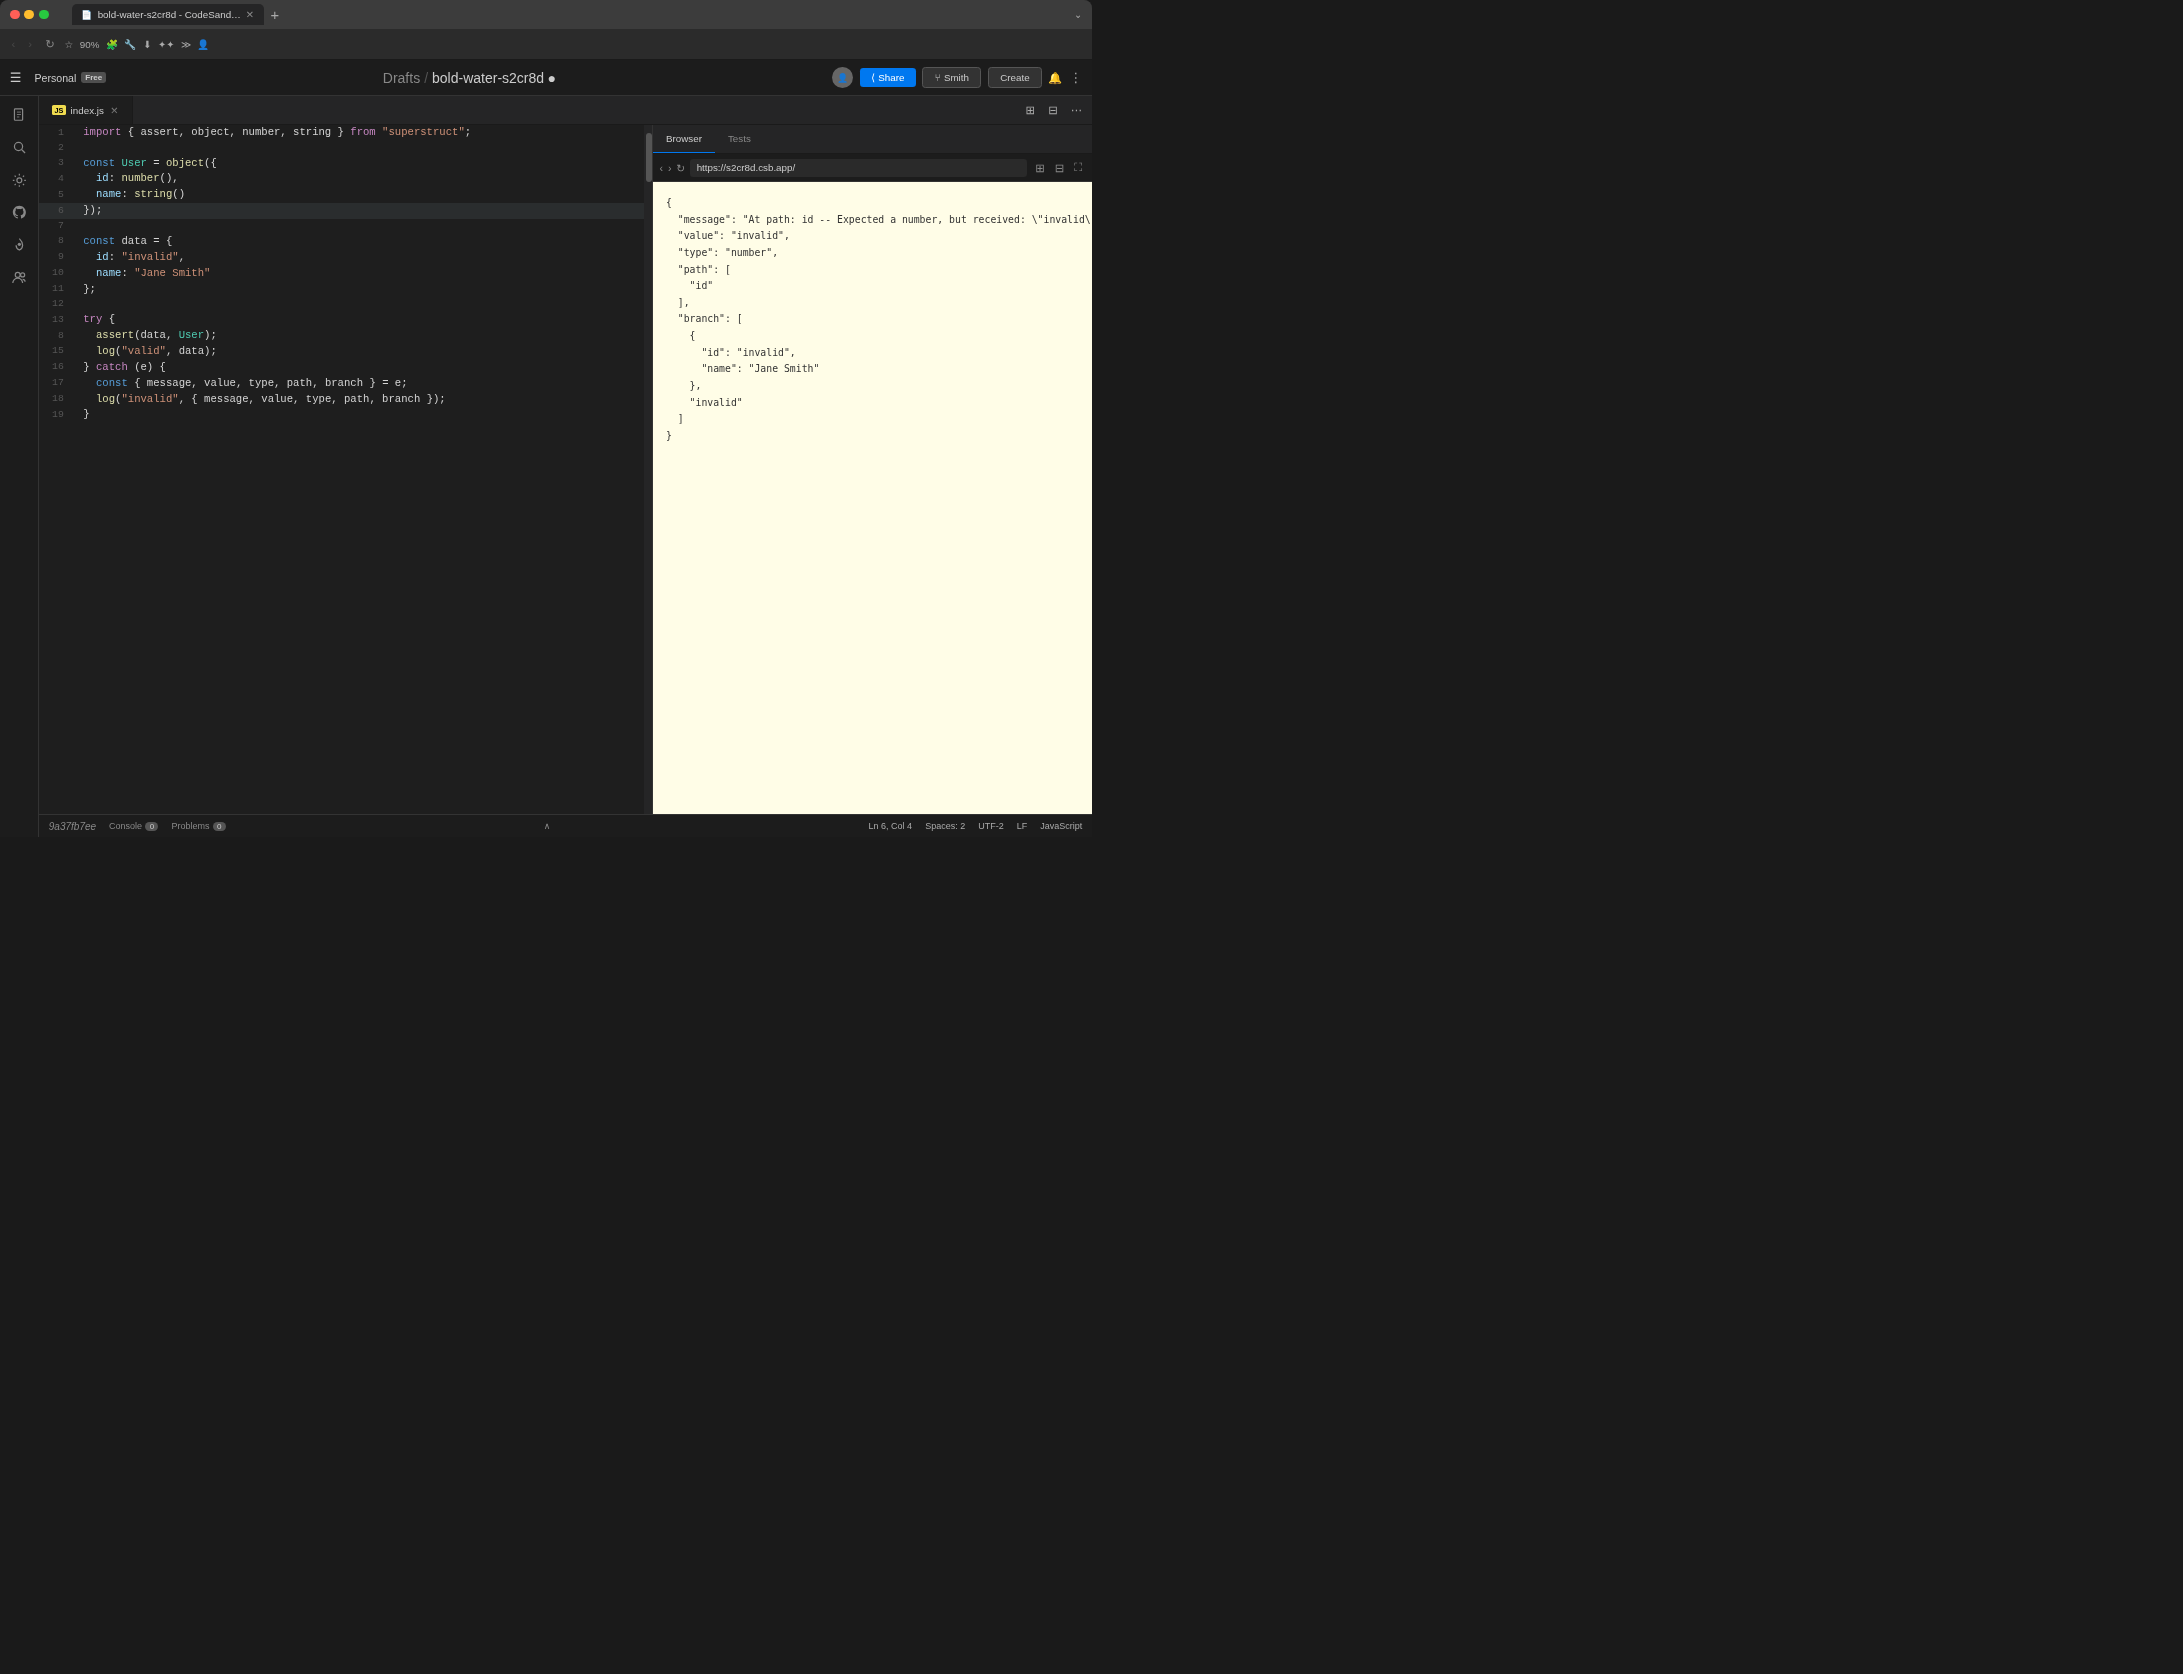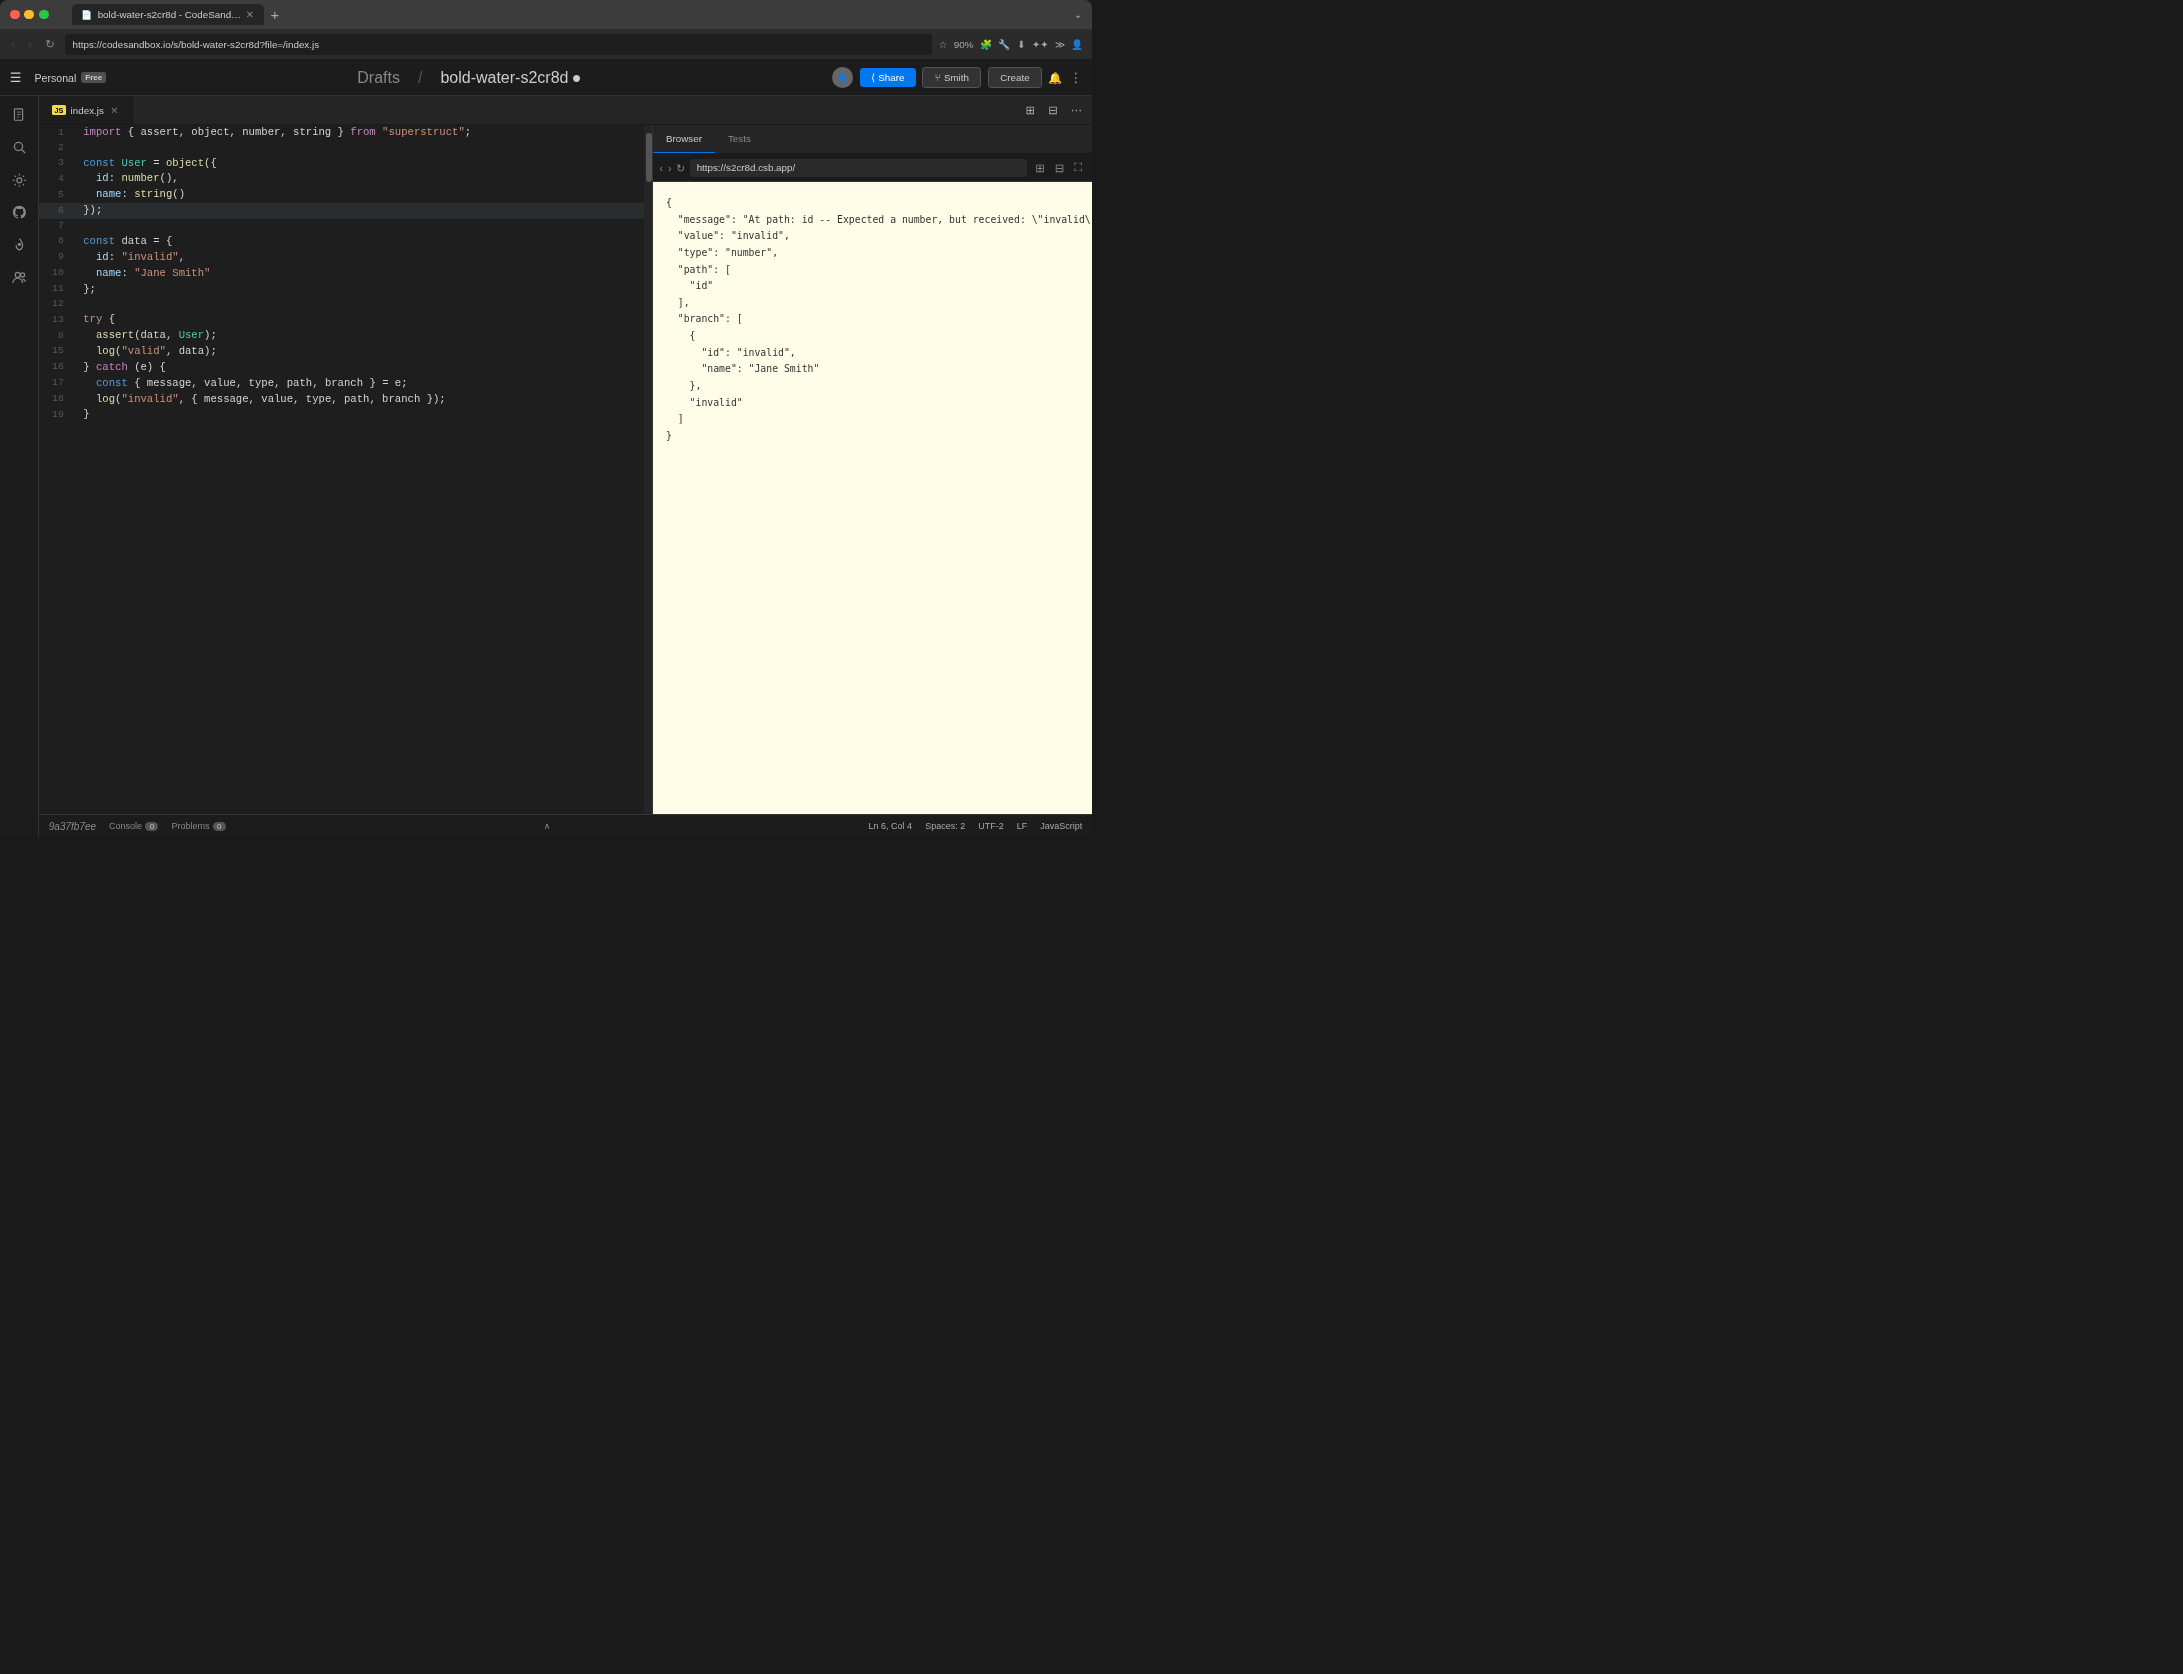--- a/index.html
+++ b/index.html
@@ -171,22 +171,22 @@
       padding: 0.8px 4.1px;
       border-radius: 2.4px;
       font-weight: bold;
     }
 
     .csb-nav {
       flex: 1;
       display: flex;
       justify-content: center;
       align-items: center;
-      gap: 18px;
-      font-size: 16px;
+      gap: 4px;
+      font-size: 14px;
       color: #888;
     }
 
     .csb-nav a { color: #888; text-decoration: none; }
     .csb-nav-sep { color: #555; }
     .csb-nav-current { color: #ccc; display: flex; align-items: center; gap: 3.3px; }
 
     .csb-actions {
       display: flex;
       align-items: center;
@@ -561,21 +561,20 @@
     </div>
     <div class="title-bar-right">
       <span class="chevron-down">⌄</span>
     </div>
   </div>
 
   <div class="address-bar">
     <button class="nav-btn" disabled="">‹</button>
     <button class="nav-btn" disabled="">›</button>
     <button class="nav-btn">↻</button>
-    <input class="url-bar" type="text" value="https://codesandbox.io/s/bold-water-s2cr8d?file=/index.js" style="">
     <div class="address-bar-actions">
       <span>☆</span>
       <span>90%</span>
       <span>🧩</span>
       <span>🔧</span>
       <span>⬇</span>
       <span>✦✦</span>
       <span>≫</span>
       <span>👤</span>
     </div>

